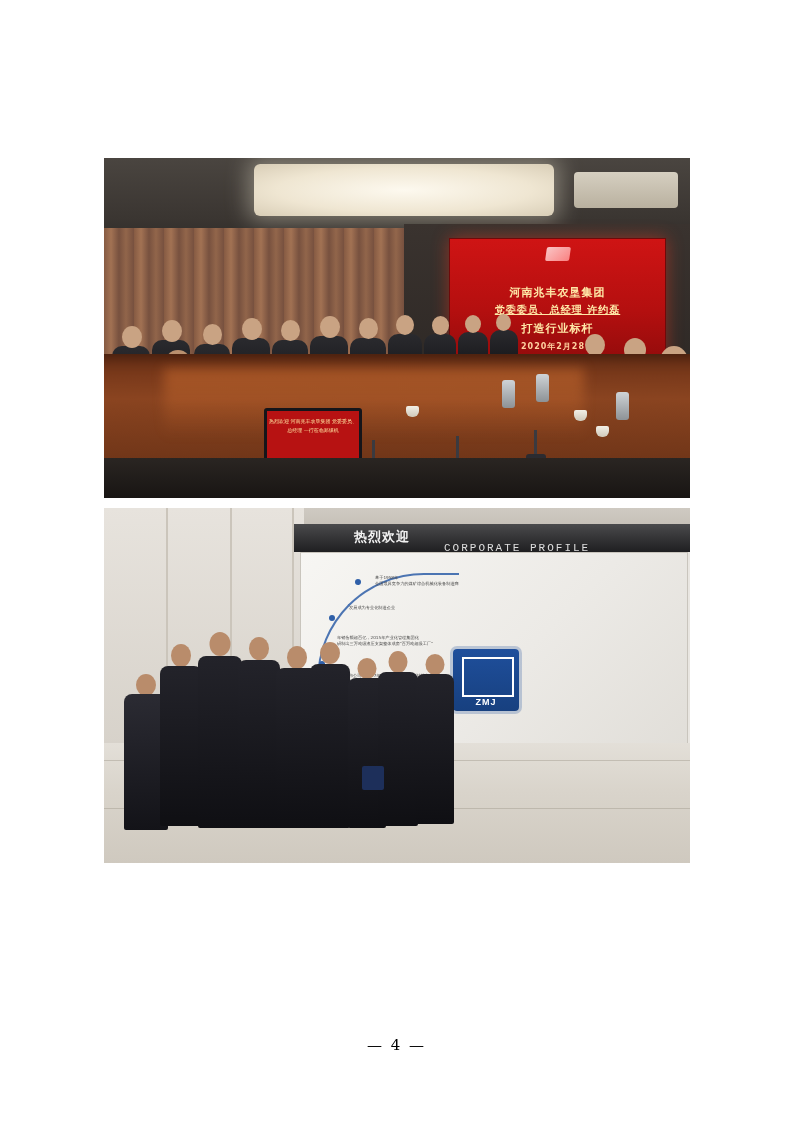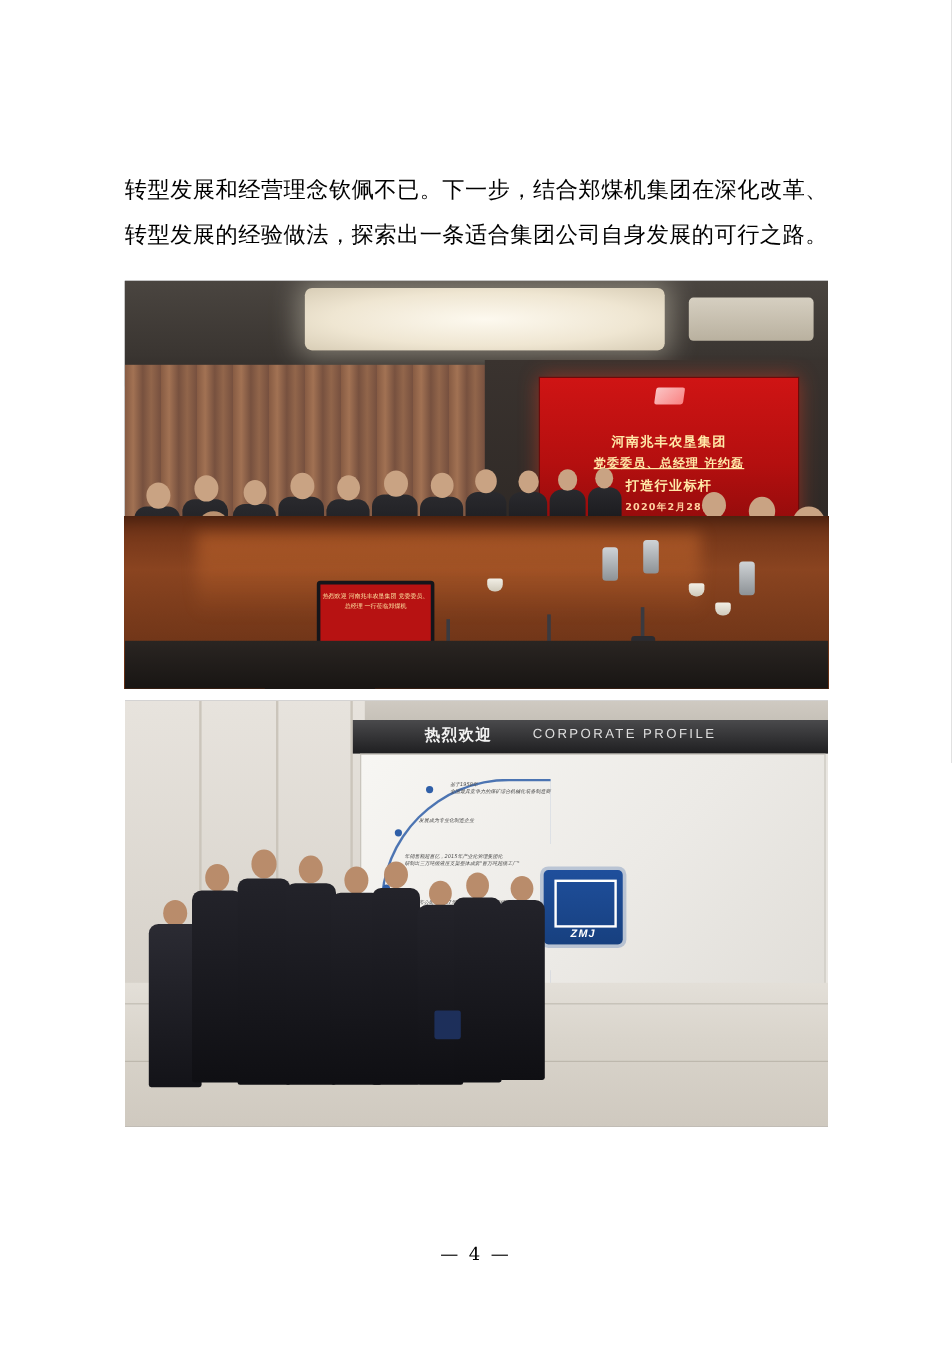--- a/index.html
+++ b/index.html
@@ -202,30 +202,29 @@
   .ph2 .band {
     position:absolute; left:190px; top:16px; width:400px; height:28px;
     background: linear-gradient(to bottom,#4a4a4c,#1f1f21);
   }
   .ph2 .band .bt {
     position:absolute; left:60px; top:4px;
     color:#f2f2f2; font-size:13px; font-weight:bold; letter-spacing:1px;
     font-family:"DejaVu Sans", sans-serif;
   }
   .ph2 .band .bt2 {
-    position:absolute; left:150px; top:6px;
+    position:absolute; left:150px; top:18px;
     color:#dedede; font-size:11px; letter-spacing:2px;
-    font-family:Liberation Sans, sans-serif;
+    font-family:Liberation Mono, monospace;
   }
   .ph2 .bigscreen {
     position:absolute; left:196px; top:44px; width:386px; height:260px;
     background: linear-gradient(135deg,#f7f6f3 0%, #eceae6 50%, #dedbd5 100%);
     border: 1px solid #c9c5bd;
     overflow:hidden;
-    font-style:italic;
   }
   .ph2 .bigscreen .arc {
     position:absolute; left:16px; top:20px; width:140px; height:210px;
     border: 2px solid #2f5fa8;
     border-right: none;
     border-radius: 120px 0 0 120px;
     opacity:.85;
   }
   .ph2 .bigscreen .dot {
     position:absolute; width:6px; height:6px; border-radius:50%;
@@ -279,21 +278,20 @@
     position:absolute; width:22px; height:24px; background:#1d2f5a; border-radius:2px;
   }
 </style>
 </head>
 <body>
 
 <div class="page">
 
   <div class="doc-body">
 
-    <p class="para">转型发展和经营理念钦佩不已。下一步，结合郑煤机集团在深化改革、转型发展的经验做法，探索出一条适合集团公司自身发展的可行之路。</p>
 
     <div class="figure">
       <div class="ph1">
         <div class="ceiling"></div>
         <div class="ceiling-light"></div>
         <div class="ceiling-strip"></div>
         <div class="curtain"></div>
         <div class="wall-right"></div>
 
         <div class="screen">

